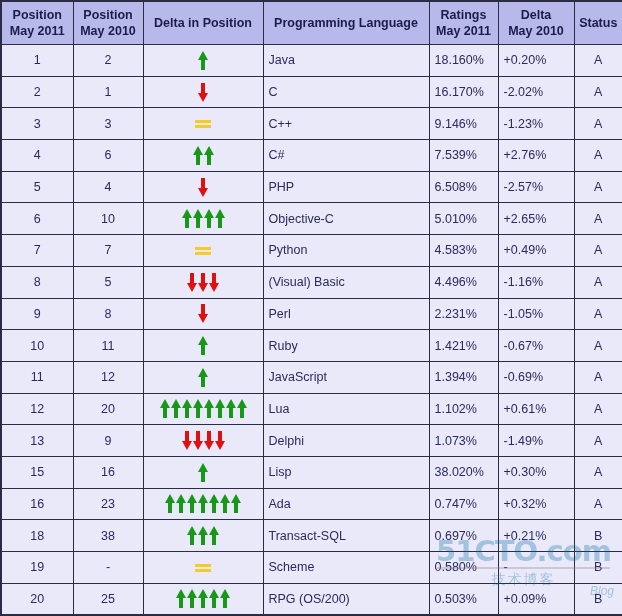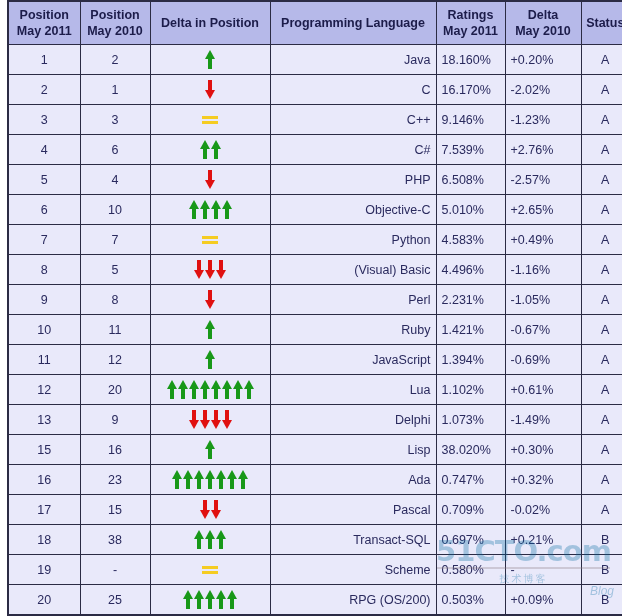--- a/index.html
+++ b/index.html
@@ -11,21 +11,20 @@
     width: 622px;
     height: 616px;
     font-family: "Liberation Sans", sans-serif;
     overflow: hidden;
   }
   #tiobe-wrap {
     position: relative;
     width: 622px;
     height: 616px;
     box-sizing: border-box;
-    padding-left: 7px;
   }
   table.tiobe {
     border-collapse: collapse;
     width: 622px;
     height: 616px;
     table-layout: fixed;
     border: 2px solid #2b2b44;
   }
   table.tiobe th,
   table.tiobe td {
@@ -54,21 +53,21 @@
   col.c-pos2011 { width: 72px; }
   col.c-pos2010 { width: 70px; }
   col.c-delta   { width: 120px; }
   col.c-lang    { width: 166px; }
   col.c-rating  { width: 69px; }
   col.c-dratio  { width: 76px; }
   col.c-status  { width: 49px; }
 
   td.pos, td.pos2 { text-align: center; }
   td.delta-cell   { text-align: center; padding: 0; }
-  td.lang         { text-align: right; padding-left: 7px; color: #32328c; }
+  td.lang         { text-align: left; padding-left: 7px; color: #32328c; }
   td.rating       { text-align: left; }
   td.dratio       { text-align: left; }
   td.status       { text-align: center; }
 
   tbody tr { height: 27px; }
 
   
   .arrows {
     display: inline-block;
     line-height: 0;
@@ -137,21 +136,21 @@
     letter-spacing: -1px;
     line-height: 30px;
     font-family: "DejaVu Sans", sans-serif;
   }
   #watermark .wm-rule {
     height: 2px;
     background: #8a7a82;
     margin: 1px 6px 2px 6px;
   }
   #watermark .wm-sub {
-    font-size: 10px;
+    font-size: 14px;
     line-height: 16px;
     letter-spacing: 2px;
   }
   #watermark .wm-blog {
     position: absolute;
     right: 2px;
     bottom: 0;
     font-size: 12px;
     font-style: italic;
     letter-spacing: 0;
@@ -331,29 +330,20 @@
         <tr>
           <td class="pos">16</td>
           <td class="pos2">23</td>
           <td class="delta-cell"><span class="arrows"><span class="arrow up"><span class="head"></span><span class="shaft"></span></span><span class="arrow up"><span class="head"></span><span class="shaft"></span></span><span class="arrow up"><span class="head"></span><span class="shaft"></span></span><span class="arrow up"><span class="head"></span><span class="shaft"></span></span><span class="arrow up"><span class="head"></span><span class="shaft"></span></span><span class="arrow up"><span class="head"></span><span class="shaft"></span></span><span class="arrow up"><span class="head"></span><span class="shaft"></span></span></span></td>
           <td class="lang">Ada</td>
           <td class="rating">0.747%</td>
           <td class="dratio">+0.32%</td>
           <td class="status">A</td>
         </tr>
         <tr>
-          <td class="pos">17</td>
-          <td class="pos2">15</td>
-          <td class="delta-cell"><span class="arrows"><span class="arrow down"><span class="head"></span><span class="shaft"></span></span><span class="arrow down"><span class="head"></span><span class="shaft"></span></span></span></td>
-          <td class="lang">Pascal</td>
-          <td class="rating">0.709%</td>
-          <td class="dratio">-0.02%</td>
-          <td class="status">A</td>
-        </tr>
-        <tr>
           <td class="pos">18</td>
           <td class="pos2">38</td>
           <td class="delta-cell"><span class="arrows"><span class="arrow up"><span class="head"></span><span class="shaft"></span></span><span class="arrow up"><span class="head"></span><span class="shaft"></span></span><span class="arrow up"><span class="head"></span><span class="shaft"></span></span></span></td>
           <td class="lang">Transact-SQL</td>
           <td class="rating">0.697%</td>
           <td class="dratio">+0.21%</td>
           <td class="status">B</td>
         </tr>
         <tr>
           <td class="pos">19</td>

